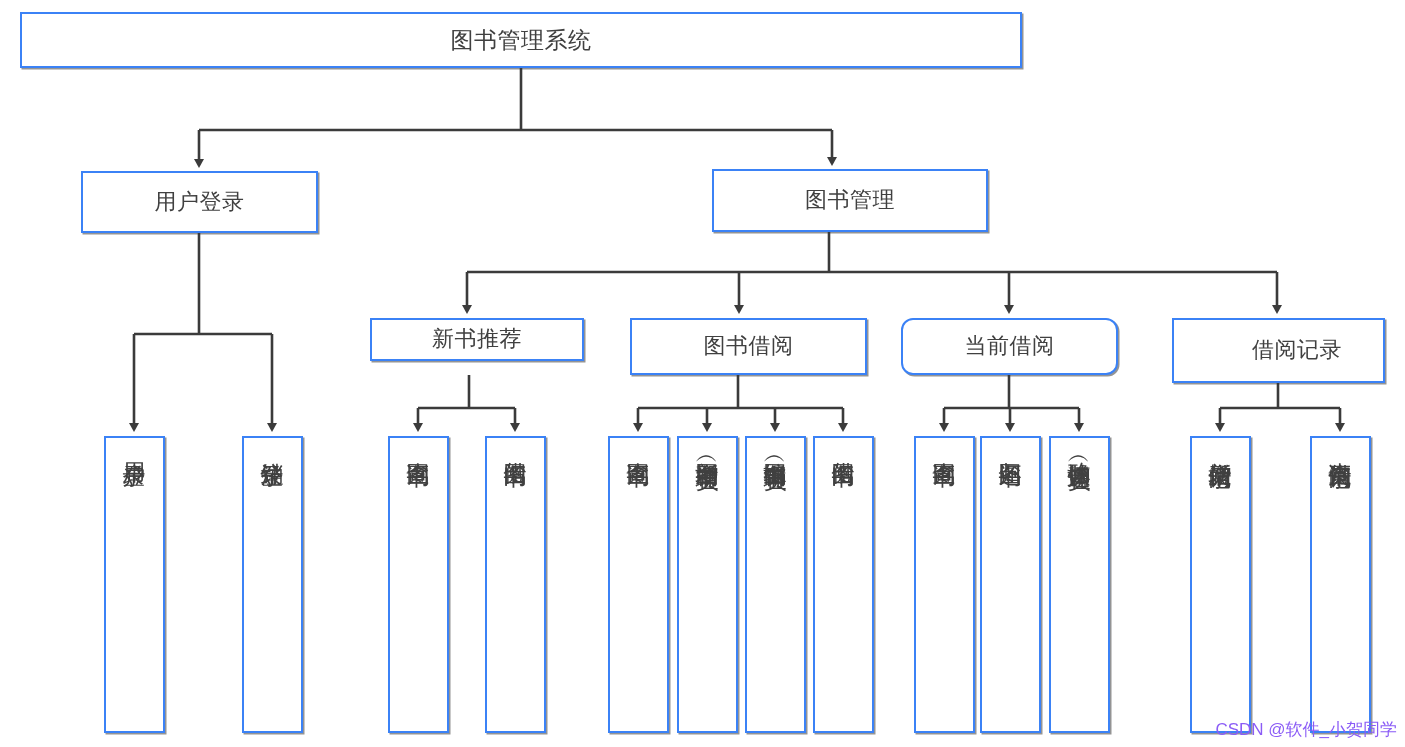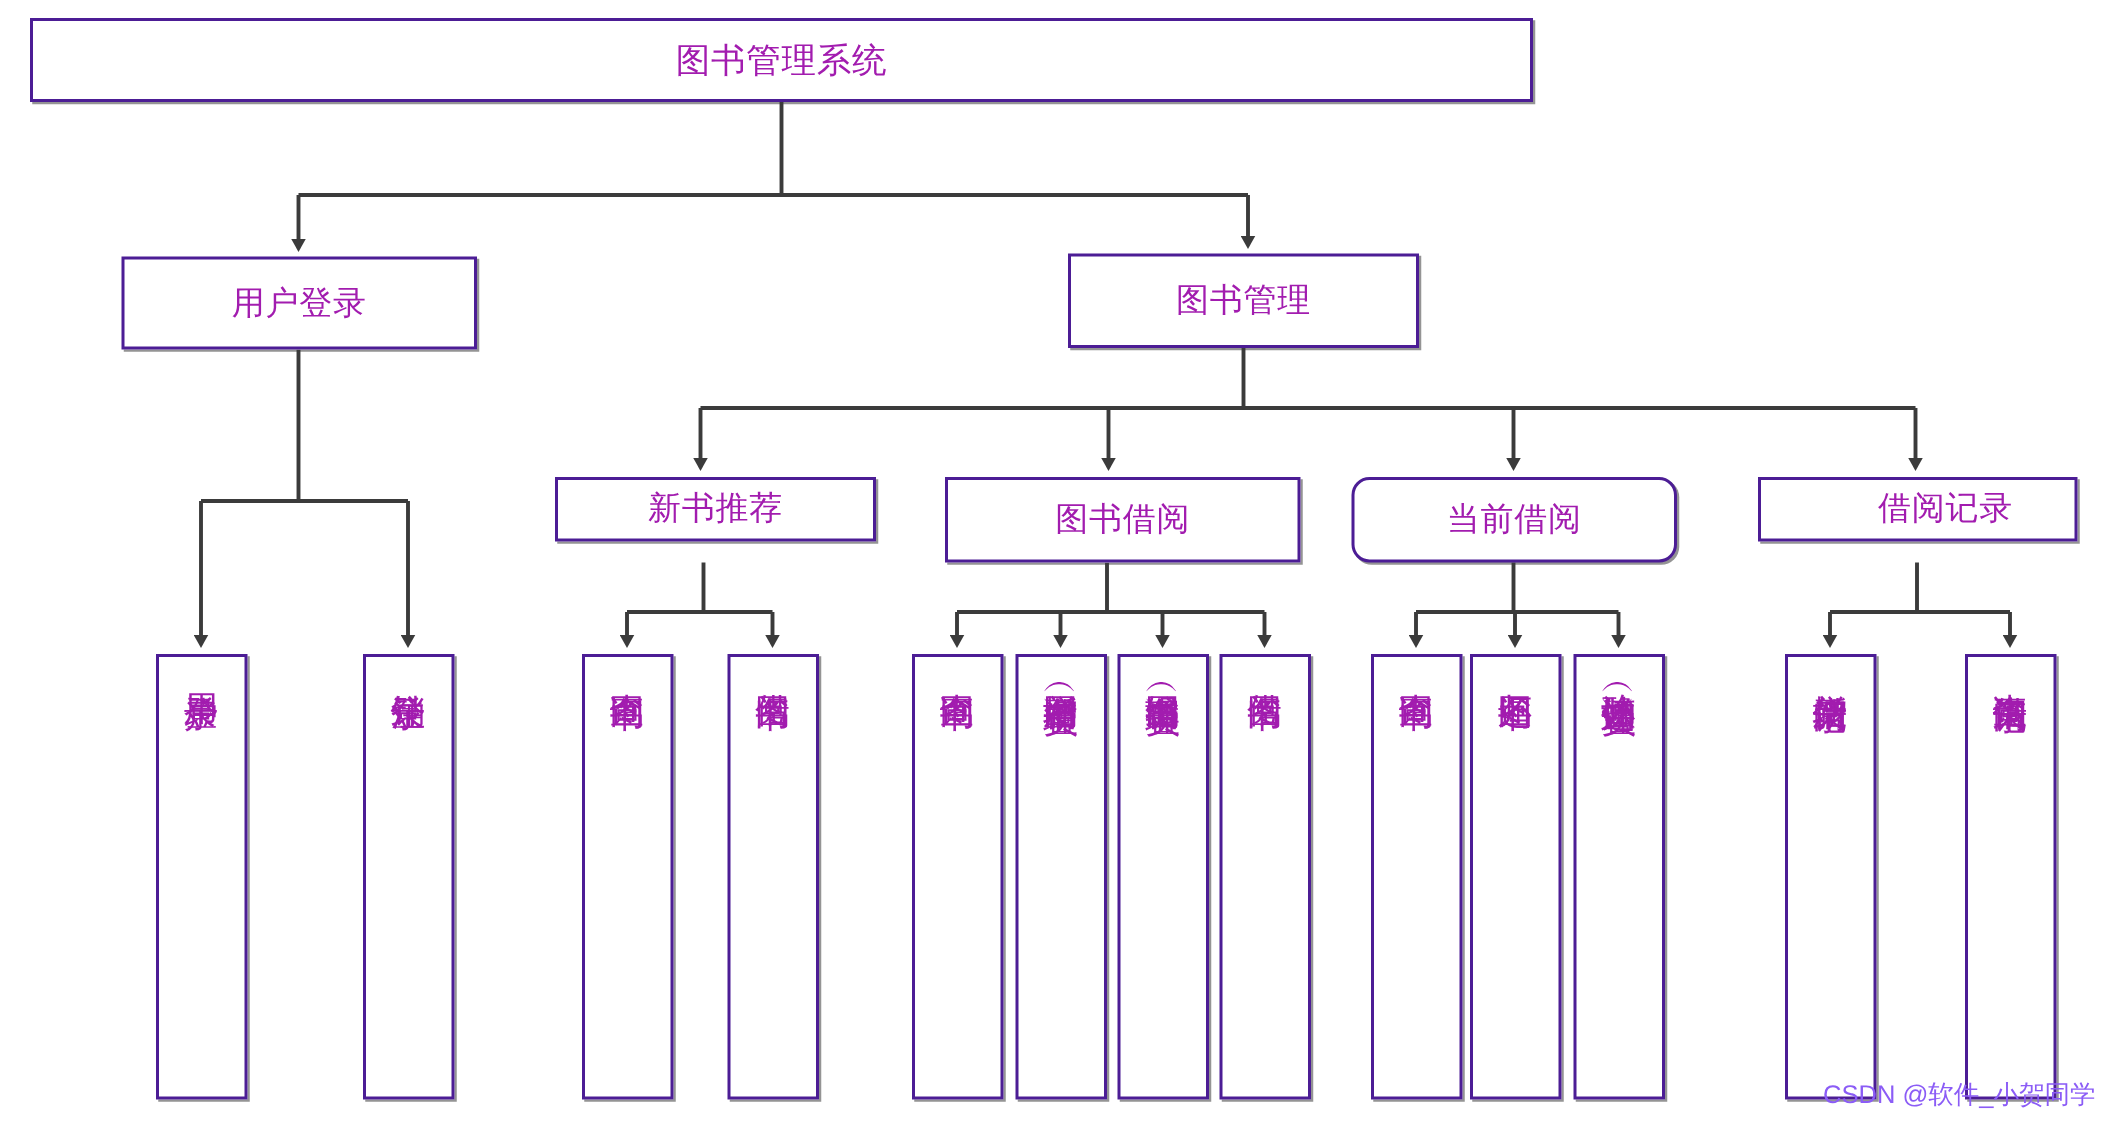--- a/index.html
+++ b/index.html
@@ -22,26 +22,26 @@
     left: 0;
     top: 0;
     width: 1405px;
     height: 747px;
     pointer-events: none;
   }
   .node {
     position: absolute;
     box-sizing: border-box;
     background: #ffffff;
-    border: 2px solid #4c1d95;
+    border: 2px solid #3b82f6;
     box-shadow: 1.5px 1.5px 0 0 rgba(60,60,60,0.55);
     display: flex;
     align-items: center;
     justify-content: center;
-    color: #a21caf;
+    color: #404040;
     z-index: 2;
   }
   .node .label {
     display: block;
     text-align: center;
     line-height: 1.22;
     white-space: nowrap;
   }
   
   .node.h .label {
@@ -132,37 +132,37 @@
   </svg>
 
   <div class="node h root" style="left:20px; top:12px; width:1002px; height:56px;">
     <span class="label">图书管理系统</span>
   </div>
 
   <div class="node h" style="left:81px; top:171px; width:237px; height:62px;">
     <span class="label">用户登录</span>
   </div>
 
-  <div class="node h" style="left:712px; top:169px; width:234px; height:63px;">
+  <div class="node h" style="left:712px; top:169px; width:276px; height:63px;">
     <span class="label">图书管理</span>
   </div>
 
   <div class="node h" style="left:370px; top:318px; width:214px; height:43px;">
     <span class="label">新书推荐</span>
   </div>
 
   <div class="node h" style="left:630px; top:318px; width:237px; height:57px;">
     <span class="label">图书借阅</span>
   </div>
 
   <div class="node h" style="left:901px; top:318px; width:217px; height:57px;border-radius:12px;">
     <span class="label">当前借阅</span>
   </div>
 
-  <div class="node h" style="left:1172px; top:318px; width:213px; height:43px;padding-left:37px;">
+  <div class="node h" style="left:1172px; top:318px; width:213px; height:65px;padding-left:37px;">
     <span class="label">借阅记录</span>
   </div>
 
   <div class="node v" style="left:104px; top:436px; width:61px; height:297px;">
     <span class="label">用户登录</span>
   </div>
 
   <div class="node v" style="left:242px; top:436px; width:61px; height:297px;">
     <span class="label">注销登录</span>
   </div>

